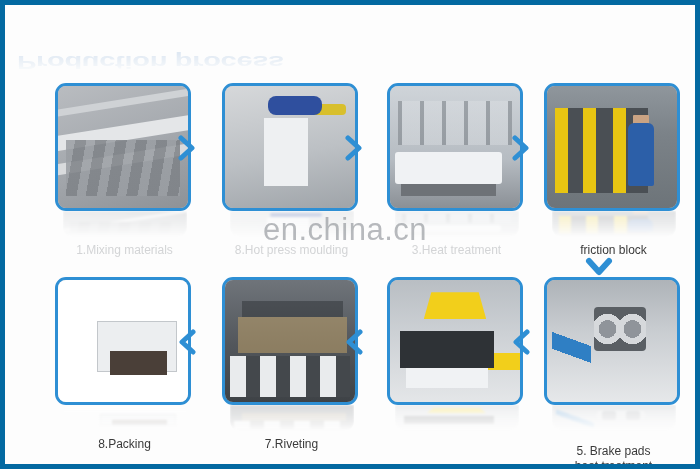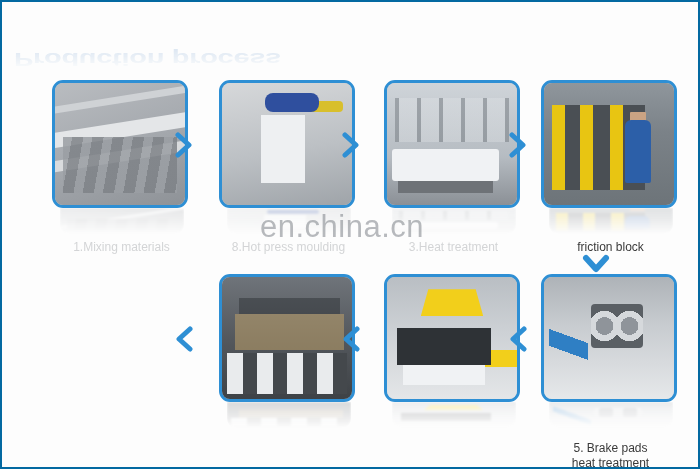--- a/index.html
+++ b/index.html
@@ -13,21 +13,21 @@
     font-family: "Liberation Sans", sans-serif;
     overflow: hidden;
   }
 
   #page {
     position: relative;
     width: 700px;
     height: 469px;
     background: #fdfdfd;
     box-sizing: border-box;
-    border: 2px solid #0369a1;
+    border: 5px solid #0369a1;
     overflow: hidden;
   }
 
   
   #title-wrap {
     position: absolute;
     left: 12px;
     top: 14px;
     width: 420px;
     height: 56px;
@@ -318,32 +318,40 @@
   </div>
 
   <div class="arrow-down">
     <svg width="28" height="20" viewBox="0 0 28 20" aria-hidden="true">
       <path d="M4 4 L14 15 L24 4" fill="none" stroke="#2e8fd4" stroke-width="6" stroke-linecap="round" stroke-linejoin="round"></path>
     </svg>
   </div>
 
   <div class="row" id="row-2">
 
+    <div class="step s1">
+      <div class="photo">
+        <div class="scene sc-packing"></div>
+      </div>
+      <div class="reflect sc-packing"></div>
+      <div class="caption">8.Packing</div>
+    </div>
 
     <div class="arrow a1">
       <svg width="20" height="26" viewBox="0 0 20 26" aria-hidden="true">
         <path d="M16 3 L5 13 L16 23" fill="none" stroke="#2e8fd4" stroke-width="5" stroke-linecap="round" stroke-linejoin="round"></path>
       </svg>
     </div>
 
     <div class="step s2">
       <div class="photo">
         <div class="scene sc-riveting"></div>
       </div>
       <div class="reflect sc-riveting"></div>
+      <div class="caption">7.Riveting</div>
     </div>
 
     <div class="arrow a2">
       <svg width="20" height="26" viewBox="0 0 20 26" aria-hidden="true">
         <path d="M16 3 L5 13 L16 23" fill="none" stroke="#2e8fd4" stroke-width="5" stroke-linecap="round" stroke-linejoin="round"></path>
       </svg>
     </div>
 
     <div class="step s3">
       <div class="photo">

